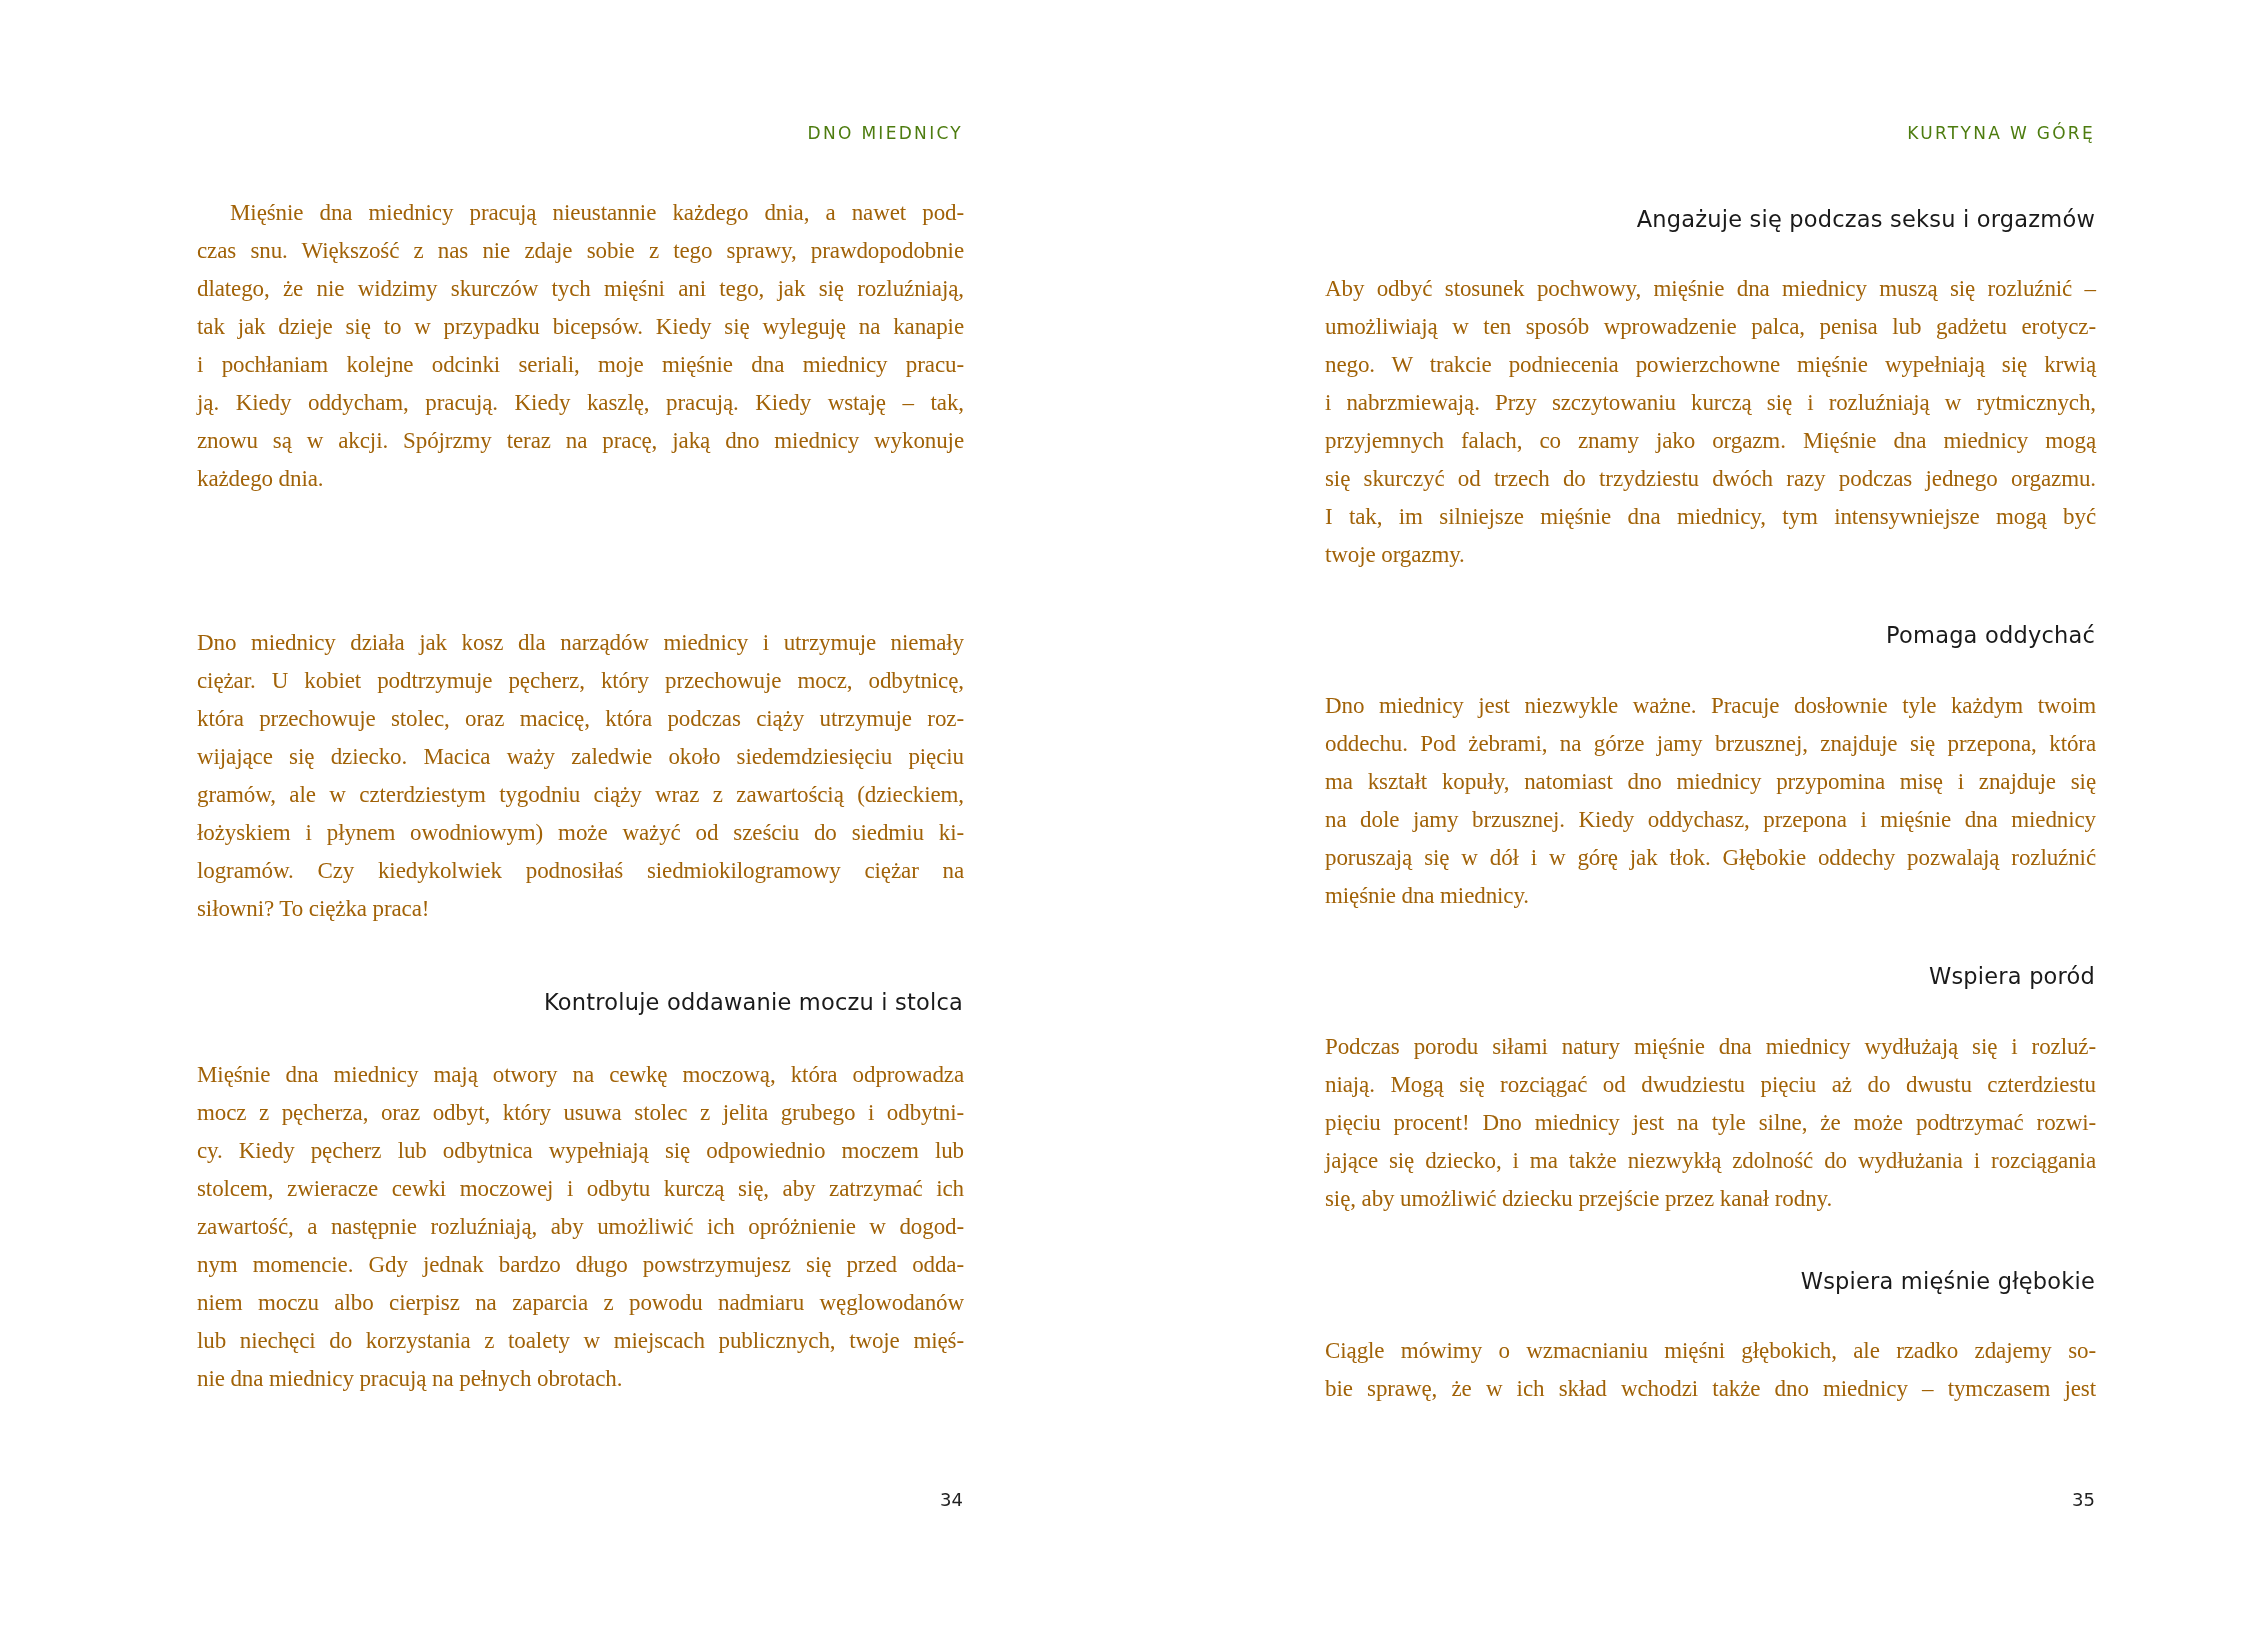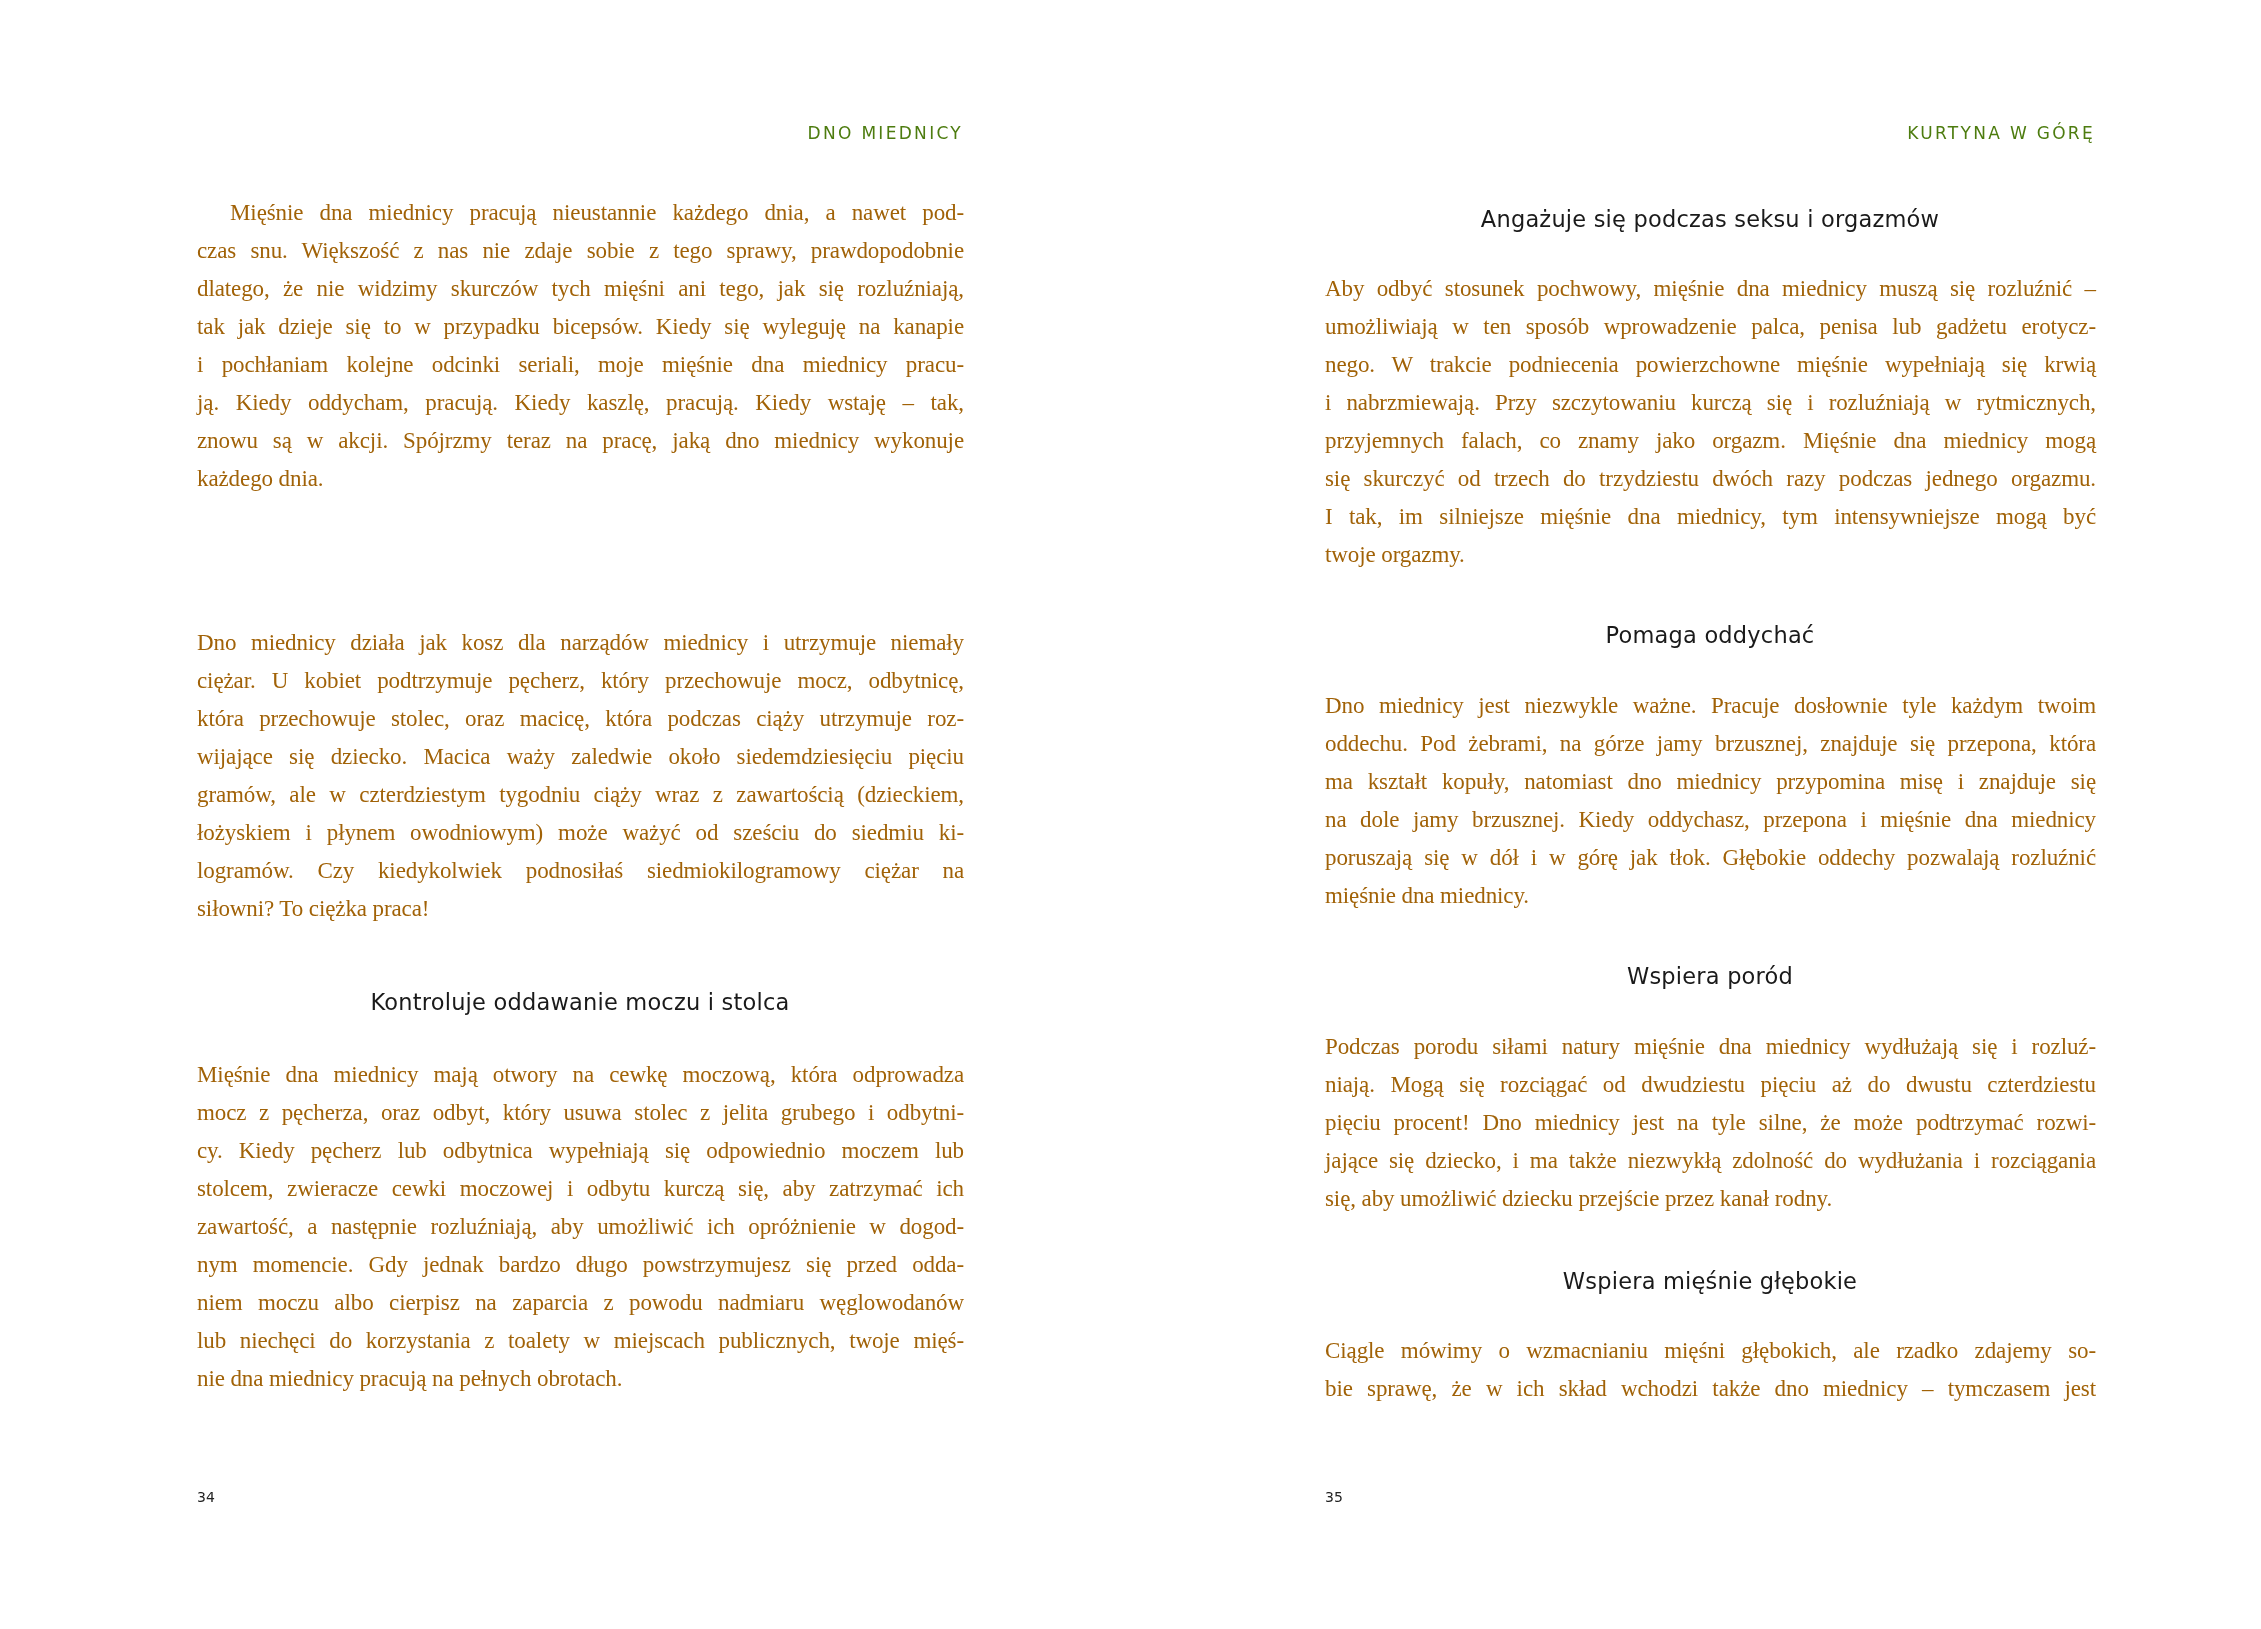--- a/index.html
+++ b/index.html
@@ -9,38 +9,38 @@
   .page.right { left: 1131px; }
   .running-header {
     position: absolute; top: 123px; left: 0; width: 100%;
     font-family: "DejaVu Sans", sans-serif; font-size: 17px; letter-spacing: 2.3px;
     text-align: right; color: #4d7c0f;
   }
   .page.left .running-header { left: 197px; width: 766px; }
   .page.right .running-header { left: 194px; width: 770px; }
   .heading {
     position: absolute; font-family: "DejaVu Sans", sans-serif; font-size: 22.5px;
-    font-weight: normal; text-align: center; color: #1a1a1a; margin: 0; letter-spacing: 0.2px;
+    font-weight: normal; text-align: right; color: #1a1a1a; margin: 0; letter-spacing: 0.2px;
   }
   .page.left .heading { left: 197px; width: 766px; }
   .page.right .heading { left: 194px; width: 770px; }
   .para { position: absolute; margin: 0; }
   .page.left .para { left: 197px; width: 767px; }
   .page.right .para { left: 194px; width: 771px; }
   .line {
     display: block; height: 38px; line-height: 38px;
     font-family: "Liberation Serif", serif; font-size: 23px; color: #a16207;
     text-align: justify; text-align-last: justify; white-space: nowrap; overflow: visible;
     letter-spacing: -0.1px;
   }
   .line.last { text-align-last: left; }
   .line.indent { text-indent: 33px; }
   .page-number {
-    position: absolute; top: 1489px; font-family: "DejaVu Sans", sans-serif; font-size: 14px;
-    text-align: left; color: #222;
+    position: absolute; top: 1489px; font-family: "DejaVu Sans", sans-serif; font-size: 18px;
+    text-align: right; color: #222;
   }
   .page.left .page-number { left: 197px; width: 766px; }
   .page.right .page-number { left: 194px; width: 770px; }
 </style>
 </head>
 <body>
 
 <div class="page left">
   <div class="running-header">DNO MIEDNICY</div>
 

